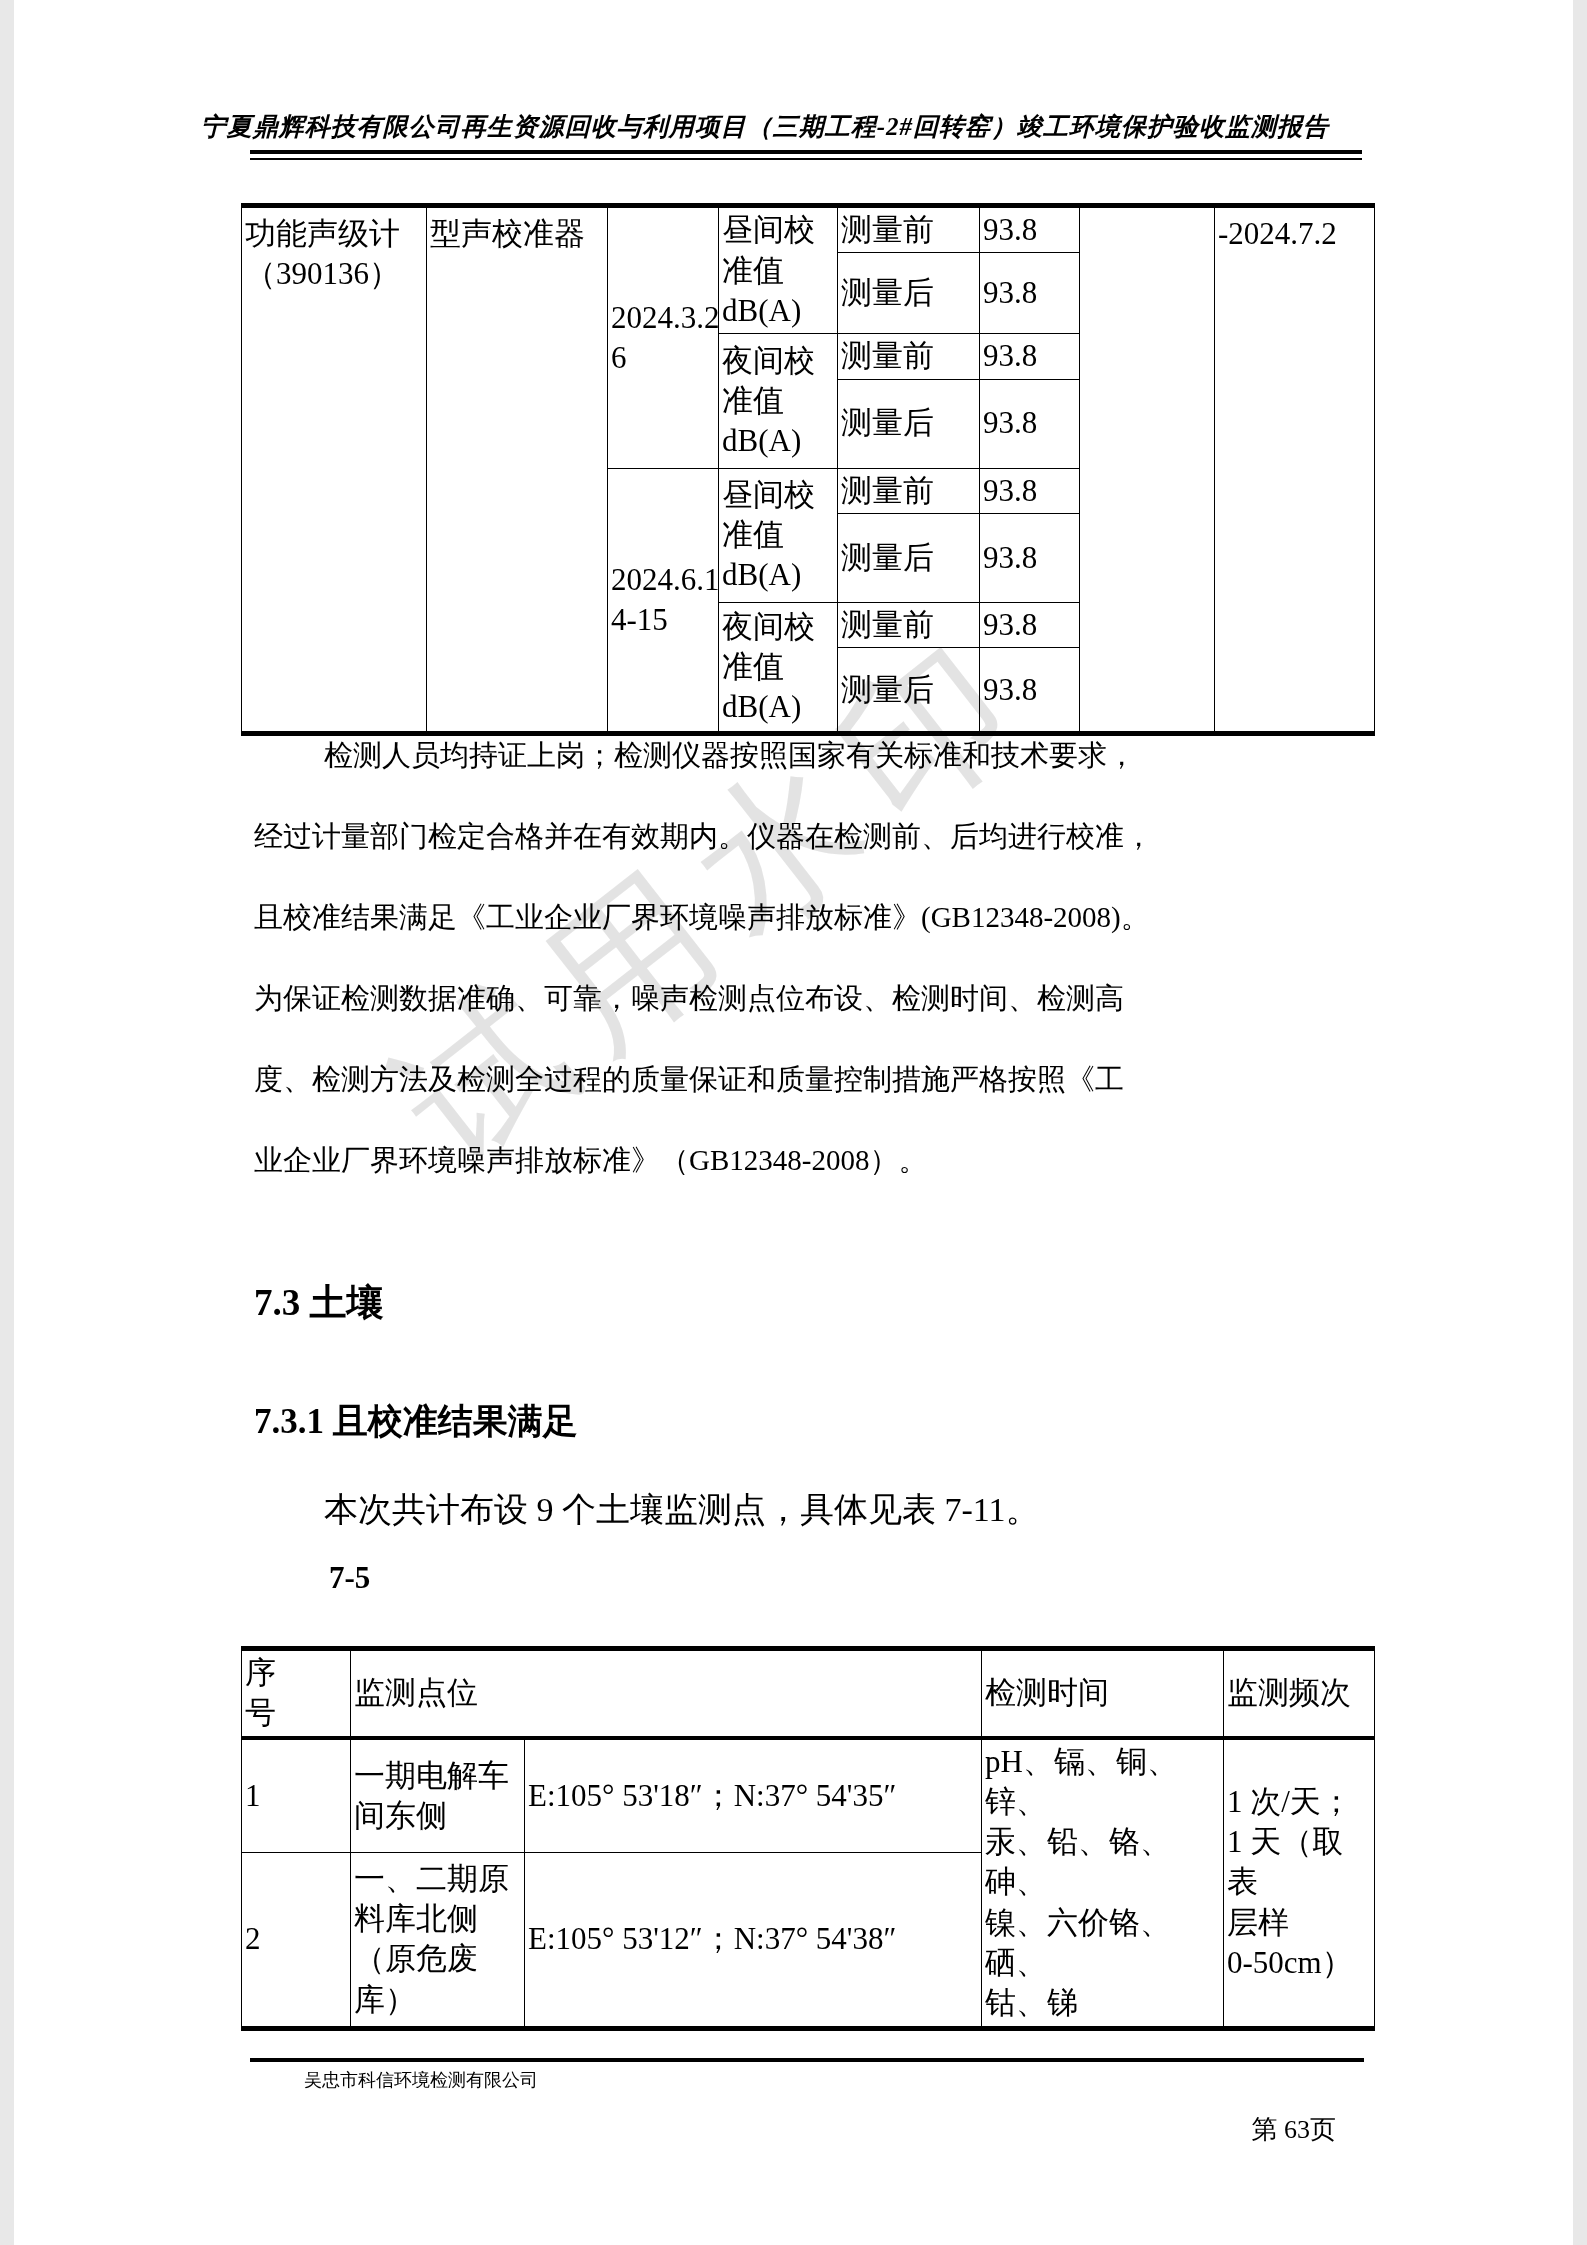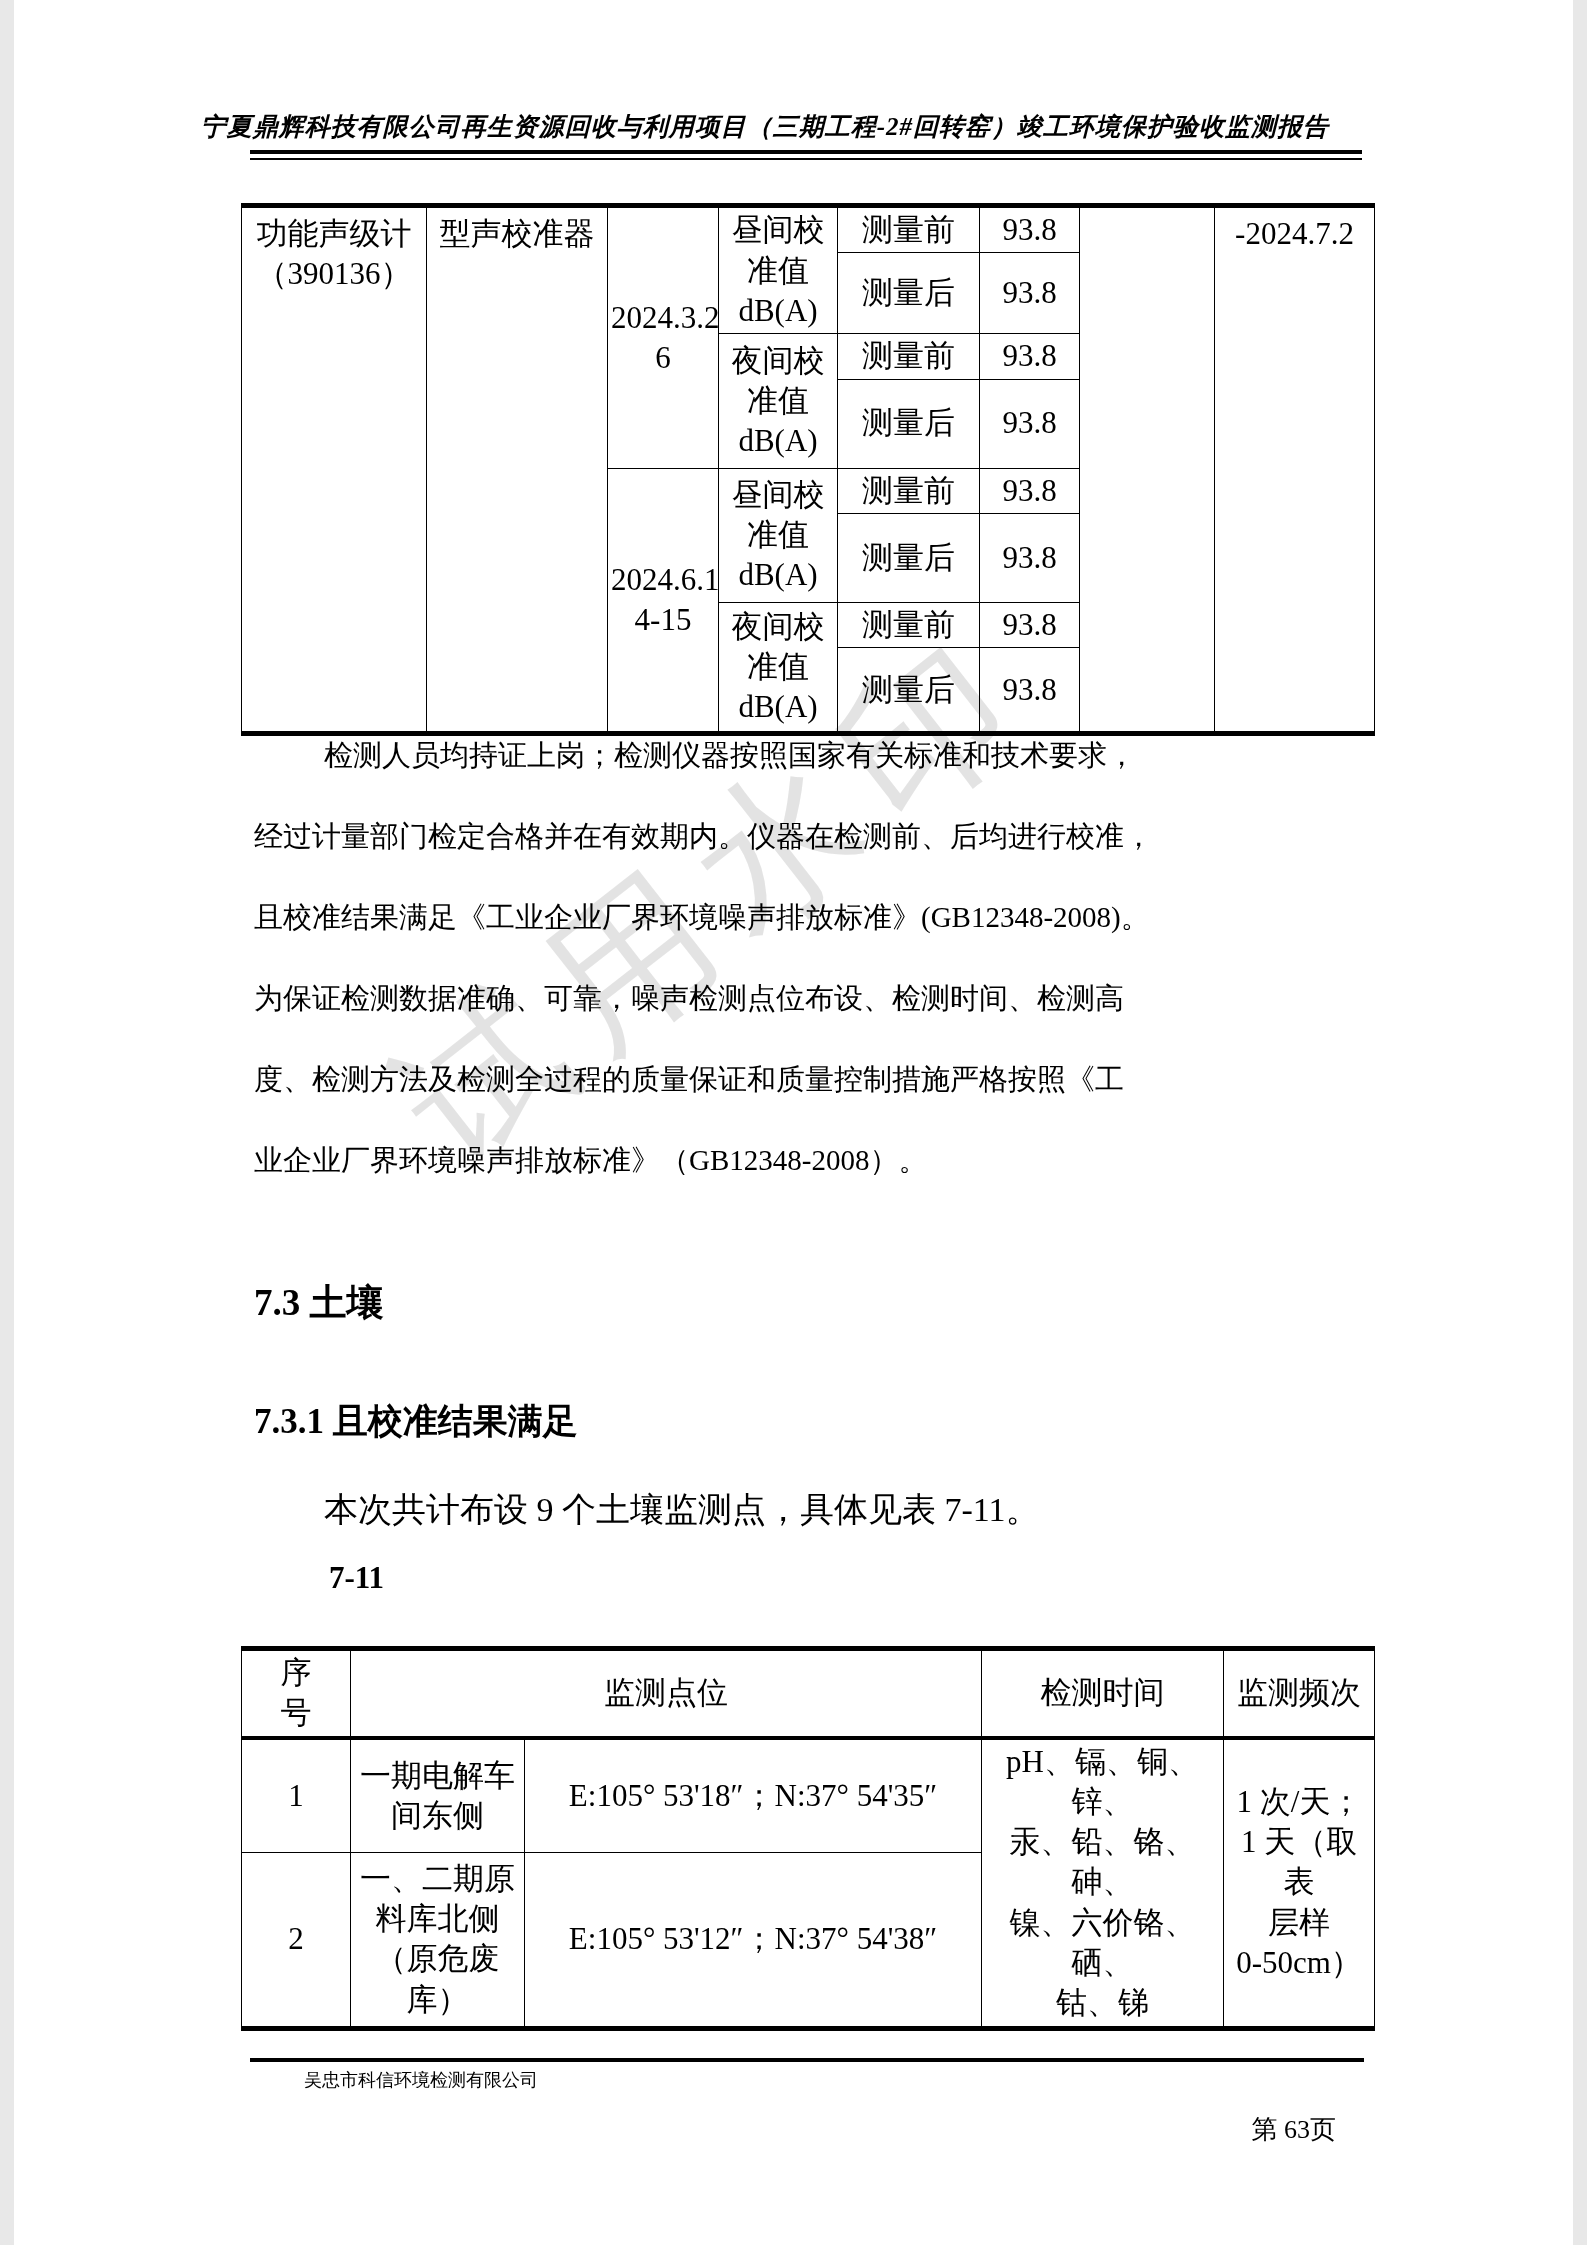--- a/index.html
+++ b/index.html
@@ -28,21 +28,21 @@
     top:790px;left:330px;
     font-size:160px;letter-spacing:26px;
     color:#c9c9c9;opacity:.5;
     transform:rotate(-38deg);transform-origin:center;
     pointer-events:none;white-space:nowrap;
   }
   
   table{border-collapse:collapse;table-layout:fixed;}
   td,th{
     border:1.5px solid #000;
-    text-align:center;vertical-align:middle;
+    vertical-align:middle;
     font-size:31px;font-weight:normal;line-height:1.3;
     padding:2px 3px;white-space:pre-line;
     overflow:hidden;
   }
   
   .t1{top:203px;left:227px;width:1133px;
       border-top:5px solid #000;border-bottom:5px solid #000;}
   .t1 .vtop{vertical-align:top;padding-top:6px;}
   .t1 .h40{height:40px;} .t1 .h76{height:76px;}
   .t1 .h45{height:45px;} .t1 .h84{height:84px;}
@@ -154,21 +154,21 @@
 且校准结果满足《工业企业厂界环境噪声排放标准》(GB12348-2008)。
 为保证检测数据准确、可靠，噪声检测点位布设、检测时间、检测高
 度、检测方法及检测全过程的质量保证和质量控制措施严格按照《工
 业企业厂界环境噪声排放标准》（GB12348-2008）。</div>
 
   <div class="abs h73">7.3 土壤</div>
   <div class="abs h731">7.3.1 且校准结果满足</div>
 
   <div class="abs para2">本次共计布设 9 个土壤监测点，具体见表 7-11。</div>
 
-  <div class="abs cap-no">7-11</div>
+  <div class="abs cap-no">7-5</div>
 
   <table class="abs t2">
     <colgroup>
       <col style="width:109px">
         <col style="width:174px">
         <col style="width:457px">
         <col style="width:242px">
         <col style="width:151px">
     </colgroup>
     <tbody>

